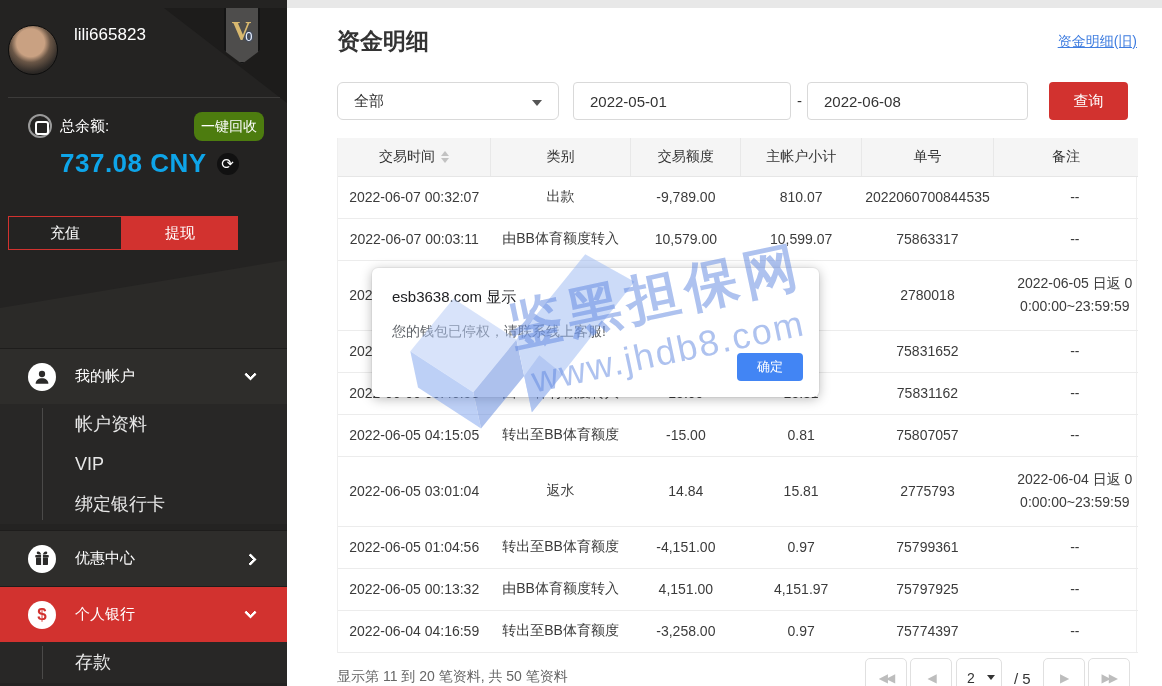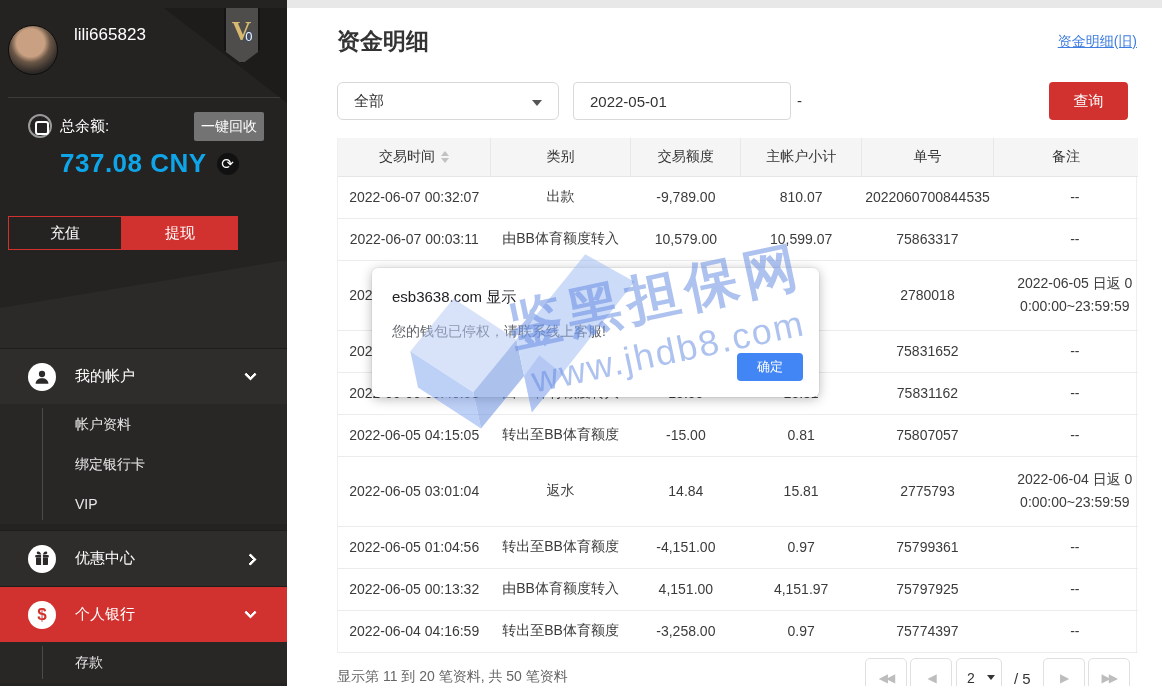--- a/index.html
+++ b/index.html
@@ -25,42 +25,42 @@
   .profile { position: absolute; left: 8px; top: 25px; display: flex; z-index: 12; }
   .avatar { width: 50px; height: 50px; border-radius: 50%; background: radial-gradient(circle at 45% 35%, #c9a182 0 34%, #6b5747 48%, #2e2a27 72%, #14110f 100%); border: 1px solid #0d0d0d; }
   .username { margin-left: 16px; color: #ffffff; font-size: 17px; }
 
   .side-divider { position: absolute; left: 8px; top: 97px; width: 272px; height: 1px; background: #3c3b3a; }
 
   .balance-row { position: absolute; left: 0; top: 112px; width: 287px; height: 30px; z-index: 12; }
   .wallet-icon { position: absolute; left: 28px; top: 2px; width: 24px; height: 24px; border: 2px solid #9a9a9a; border-radius: 50%; }
   .wallet-icon::before { content: ""; position: absolute; left: 5px; top: 5px; width: 10px; height: 10px; border: 2px solid #ffffff; border-radius: 3px; }
   .balance-label { position: absolute; left: 60px; top: 5px; color: #ffffff; font-size: 15px; }
-  .recycle-btn { position: absolute; right: 23px; top: 0; width: 70px; height: 29px; background: #737373; color: #fff; border: none; font-size: 14px; cursor: pointer; border-radius: 2px; }
+  .recycle-btn { position: absolute; right: 23px; top: 0; width: 70px; height: 29px; background: #4d7c0f; color: #fff; border: none; font-size: 14px; cursor: pointer; border-radius: 8px; }
 
   .amount-row { position: absolute; left: 60px; top: 148px; display: flex; align-items: center; z-index: 12; }
   .balance-amount { color: #0ea5e9; font-size: 26px; font-weight: bold; letter-spacing: 0.5px; }
   .refresh-icon { margin-left: 10px; width: 22px; height: 22px; border-radius: 50%; background: #111; color: #fff; font-size: 15px; line-height: 22px; text-align: center; }
 
   .action-row { position: absolute; left: 8px; top: 216px; width: 230px; display: flex; justify-content: space-between; z-index: 12; }
   .btn-deposit { width: 118px; height: 34px; background: transparent; border: 1px solid #d2322f; color: #fff; font-size: 15px; cursor: pointer; }
   .btn-withdraw { width: 120px; height: 34px; background: #d2322f; border: none; color: #fff; font-size: 15px; cursor: pointer; }
 
   .menu { position: absolute; left: 0; top: 348px; width: 287px; z-index: 12; }
   .menu-row { position: relative; height: 56px; background: #2e2d2b; display: flex; align-items: center; cursor: pointer; border-top: 1px solid #1e1d1c; }
   .menu-row.active { background: #d2322f; }
   .menu-gap { height: 6px; background: #242322; }
   .menu-icon { position: absolute; left: 28px; width: 28px; height: 28px; background: #fff; border-radius: 50%; display: flex; align-items: center; justify-content: center; }
   .menu-label { margin-left: 75px; color: #fff; font-size: 15px; }
   .chev { position: absolute; right: 32px; width: 9px; height: 9px; border-right: 3px solid #fff; border-bottom: 3px solid #fff; border-radius: 1px; }
   .chev.down { transform: rotate(45deg); top: 21px; }
   .chev.right { transform: rotate(-45deg); top: 24px; }
   .submenu { background: #282726; position: relative; }
   .submenu::before { content: ""; position: absolute; left: 42px; top: 4px; bottom: 4px; width: 1px; background: #4b4a49; }
-  .submenu-item { height: 40px; line-height: 40px; padding-left: 75px; color: #e8e8e8; font-size: 14px; cursor: pointer; }
+  .submenu-item { height: 40px; line-height: 40px; padding-left: 75px; color: #e8e8e8; font-size: 18px; cursor: pointer; }
   .dollar-glyph { color: #d2322f; font-weight: bold; font-size: 17px; }
 
   
   .main { position: absolute; left: 287px; top: 8px; width: 875px; height: 678px; background: #fff; }
   .main-header { position: absolute; left: 50px; top: 18px; width: 800px; display: flex; justify-content: space-between; align-items: center; }
   .page-title { font-size: 23px; font-weight: bold; color: #333; }
   .legacy-link { font-size: 14px; color: #3f7de0; text-decoration: underline; cursor: pointer; }
 
   .filters { position: absolute; left: 50px; top: 74px; width: 800px; height: 38px; }
   .type-select { position: absolute; left: 0; top: 0; width: 222px; height: 38px; border: 1px solid #d9d9d9; border-radius: 6px; background: #fff; font-size: 15px; color: #333; line-height: 36px; padding-left: 16px; cursor: pointer; }
@@ -151,22 +151,22 @@
         <svg width="18" height="18" viewBox="0 0 24 24">
             <circle cx="12" cy="8" r="4.2" fill="#2b2a29"></circle>
             <path d="M3.5 21c0-4.8 3.9-7.4 8.5-7.4s8.5 2.6 8.5 7.4z" fill="#2b2a29"></path>
           </svg>
       </span>
       <span class="menu-label">我的帐户</span>
       <span class="chev down"></span>
     </div>
     <div class="submenu">
       <div class="submenu-item">帐户资料</div>
+      <div class="submenu-item">VIP</div>
       <div class="submenu-item">绑定银行卡</div>
-      <div class="submenu-item">VIP</div>
     </div>
     <div class="menu-gap"></div>
     <div class="menu-row">
       <span class="menu-icon">
         <svg width="18" height="18" viewBox="0 0 24 24">
             <rect x="4" y="10" width="16" height="10" rx="1" fill="#2b2a29"></rect>
             <rect x="3" y="6.5" width="18" height="3.5" rx="1" fill="#2b2a29"></rect>
             <rect x="10.8" y="6" width="2.4" height="14" fill="#ffffff"></rect>
             <path d="M8 6c-2 0-3-1-3-2.2C5 2.6 6 2 7 2c1.6 0 3 1.6 4 4z" fill="#2b2a29"></path>
             <path d="M16 6c2 0 3-1 3-2.2C19 2.6 18 2 17 2c-1.6 0-3 1.6-4 4z" fill="#2b2a29"></path>
@@ -194,20 +194,21 @@
     <a class="legacy-link">资金明细(旧)</a>
   </div>
 
   <div class="filters">
     <div class="type-select">
       <span>全部</span>
       <span class="select-caret"></span>
     </div>
     <input class="date-input date-from" value="2022-05-01" style="">
     <span class="date-sep">-</span>
+    <input class="date-input date-to" value="2022-06-08" style="">
     <button class="btn-search">查询</button>
   </div>
 
   <div class="table-wrap">
     <table class="funds">
       <colgroup>
           <col class="c1">
           <col class="c2">
           <col class="c3">
           <col class="c4">

